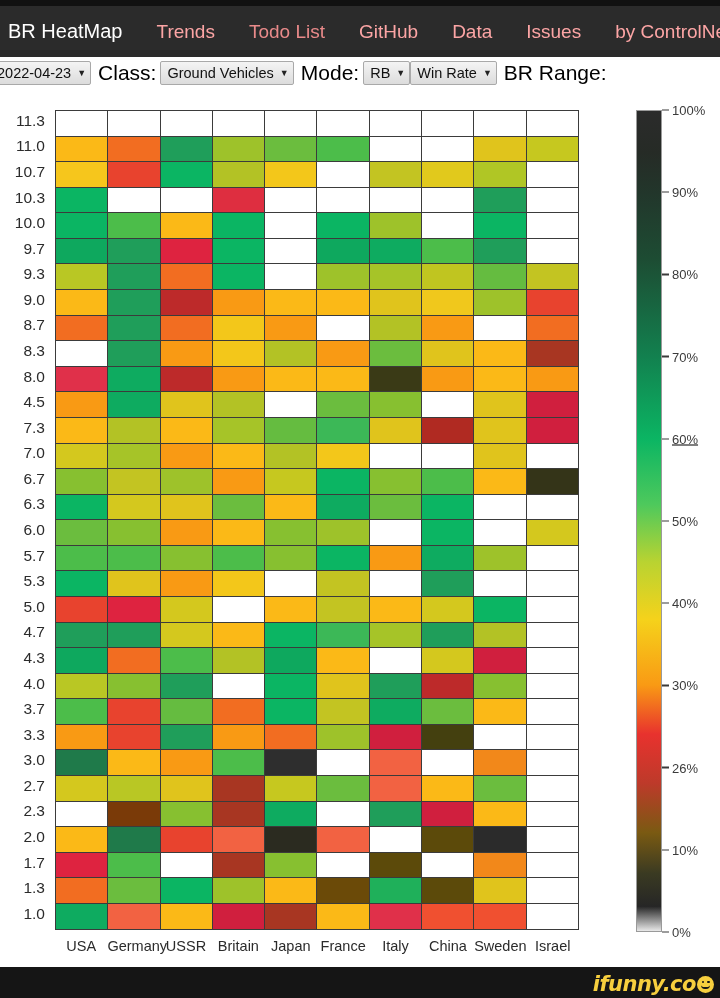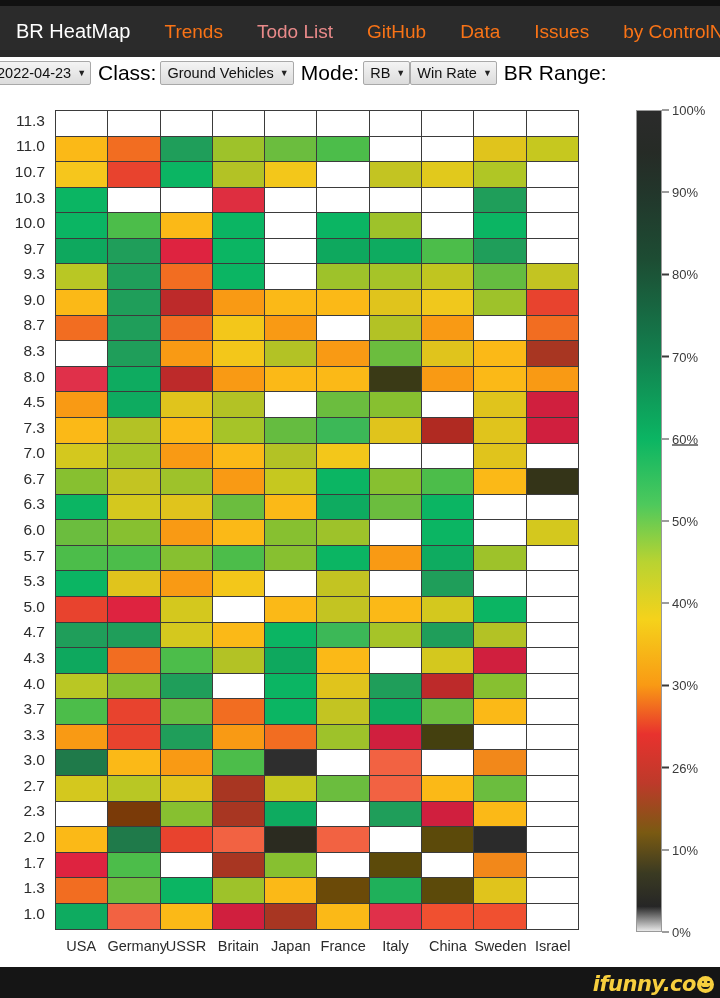--- a/index.html
+++ b/index.html
@@ -24,35 +24,35 @@
     background: #111111;
   }
 
   
   .navbar {
     position: absolute; left: 0; top: 6px;
     width: 720px; height: 51px;
     background: #2b2b2b;
     display: flex;
     align-items: center;
-    padding-left: 16px;
+    padding-left: 8px;
   }
   .nav-brand {
     color: #ffffff;
     font-size: 20px;
     margin-right: 34px;
     white-space: nowrap;
     cursor: pointer;
   }
   .nav-link {
     font-size: 19px;
     margin-right: 34px;
     white-space: nowrap;
     cursor: pointer;
-    color: #f97316;
+    color: #fca5a5;
   }
   .nav-link.accent { color: #e98a8a; }
 
   
   .toolbar {
     position: absolute; left: 0; top: 57px;
     width: 720px; height: 32px;
     background: #ffffff;
     display: flex;
     align-items: center;

